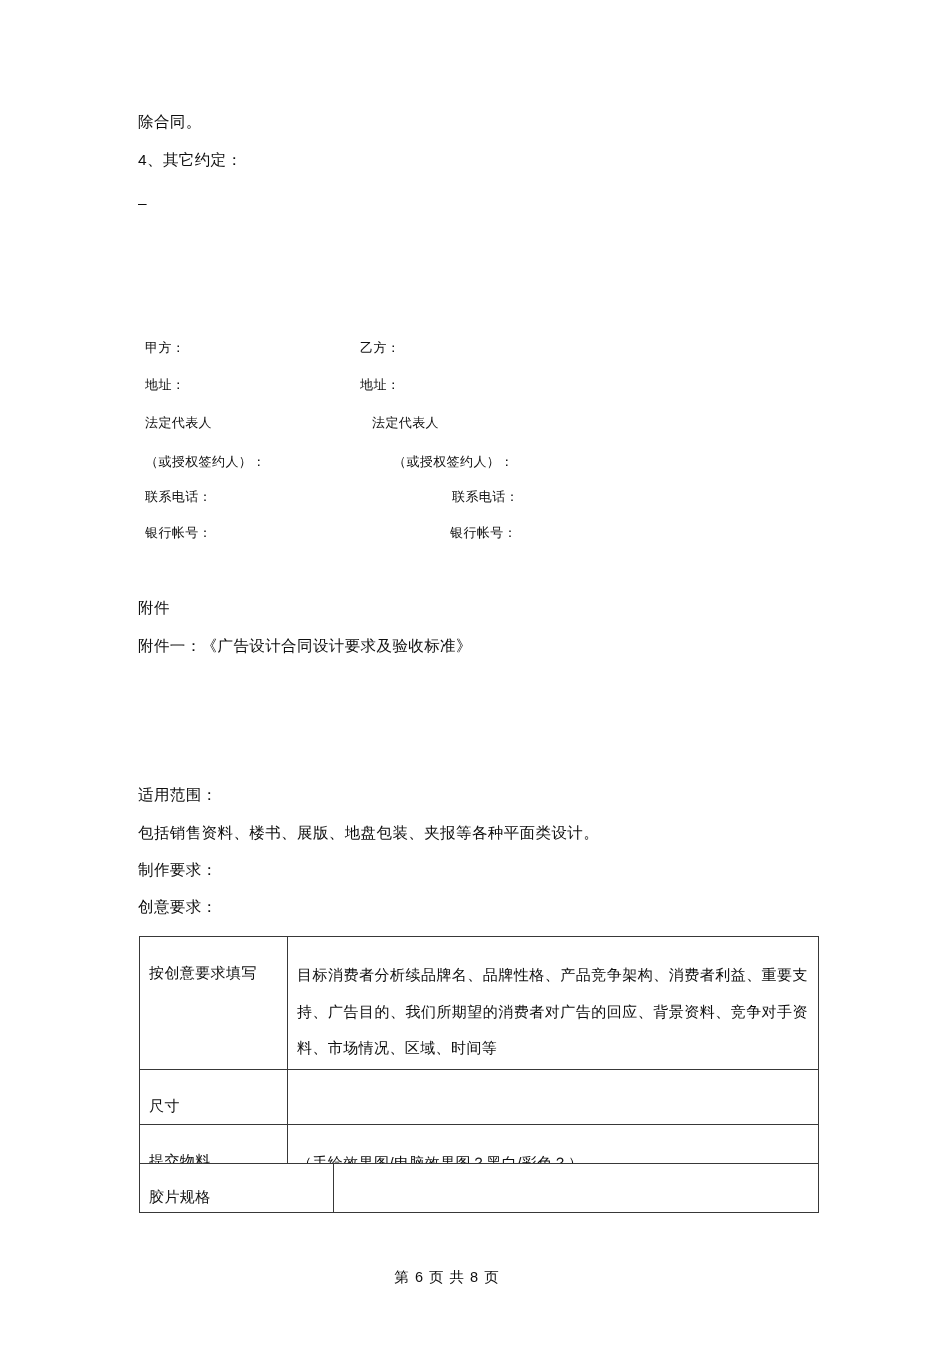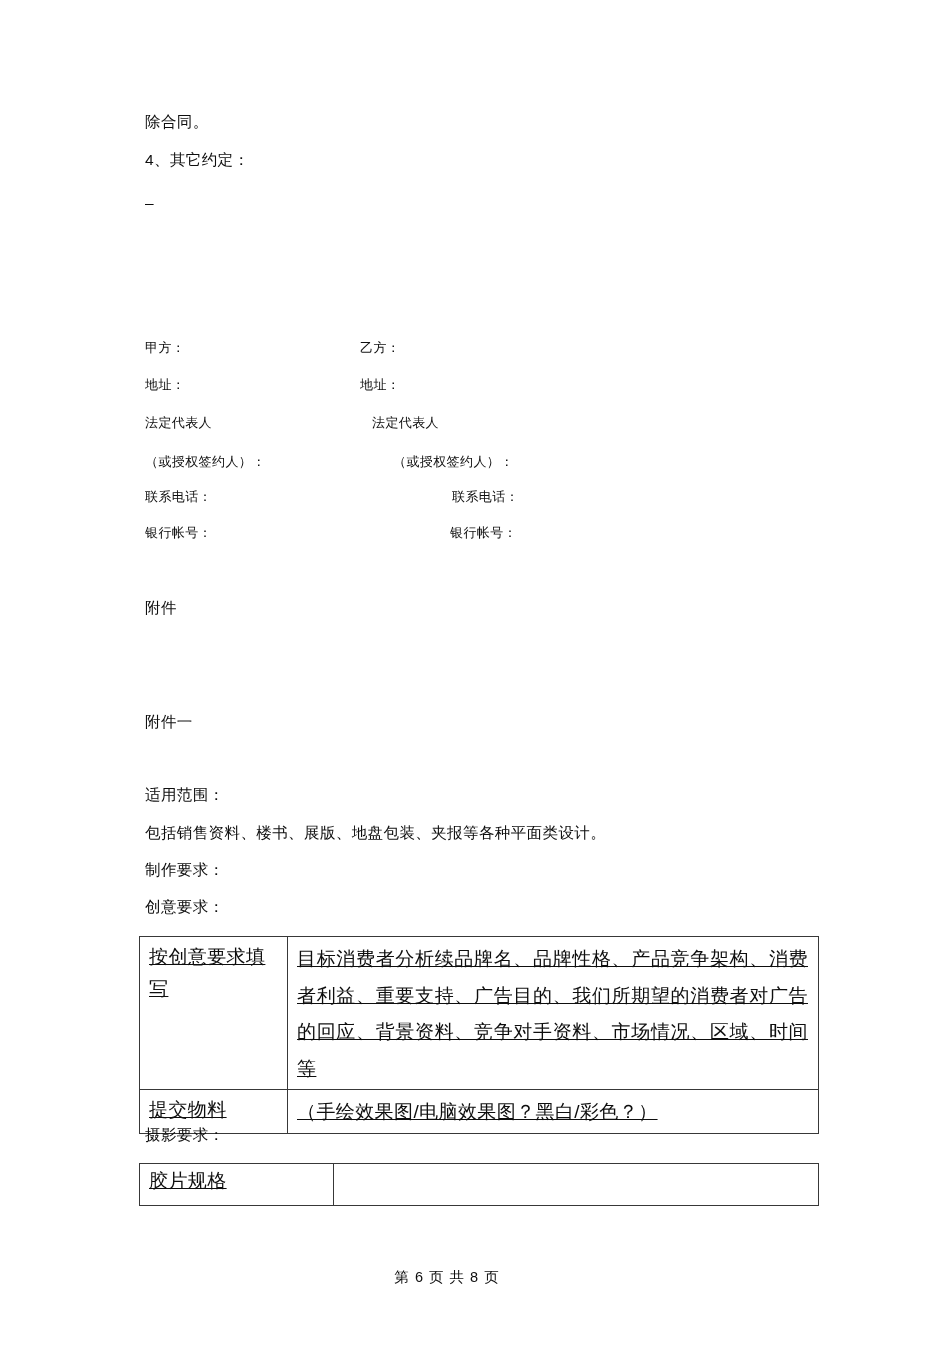--- a/index.html
+++ b/index.html
@@ -15,21 +15,21 @@
     color: #0e0e0e;
     overflow: hidden;
   }
   .page {
     position: absolute;
     inset: 0;
     background: #ffffff;
   }
   .ln {
     position: absolute;
-    left: 145px;
+    left: 138px;
     width: 678px;
     font-size: 15.5px;
     line-height: 38px;
     letter-spacing: 0.4px;
     white-space: pre-line;
   }
   .party {
     position: absolute;
     left: 145px;
     width: 678px;
@@ -47,25 +47,24 @@
     position: absolute;
     left: 139px;
     width: 679px;
     border-collapse: collapse;
     table-layout: fixed;
     background: #ffffff;
   }
   table.doc-table td {
     border: 1.6px solid #383838;
     vertical-align: top;
-    padding: 4px 10px 2px 9px;
-    font-size: 19px;
+    padding: 20px 10px 2px 9px;
+    font-size: 15px;
     letter-spacing: 0.4px;
     overflow: hidden;
-    text-decoration: underline;
   }
   .t1 col.c1 { width: 148px; }
   .t1 col.c2 { width: 531px; }
   .t1 td.lbl { line-height: 32px; }
   .t1 td.val { line-height: 36.5px; text-align: justify; }
   .t2 col.c1 { width: 194px; }
   .t2 col.c2 { width: 485px; }
   .t2 td.lbl { line-height: 26px; }
   .t2 td.val { line-height: 26px; }
   .footer {
@@ -116,50 +115,53 @@
     <span class="pr" style="left:307px">联系电话：</span>
   </div>
 
   <div class="party" style="top:514px">
     <span class="pl">银行帐号：</span>
     <span class="pr" style="left:305px">银行帐号：</span>
   </div>
 
   <div class="ln" style="top:589px">附件</div>
 
+  <div class="ln" style="top:627px">附件一：《广告设计合同设计要求及验收标准》</div>
 
-  <div class="ln" style="top:703px">附件一</div>
 
 
   <div class="ln" style="top:776px">适用范围：</div>
 
   <div class="ln" style="top:814px">包括销售资料、楼书、展版、地盘包装、夹报等各种平面类设计。</div>
 
   <div class="ln" style="top:851px">制作要求：</div>
 
   <div class="ln" style="top:888px">创意要求：</div>
 
   <table class="doc-table t1" style="top:936px">
     <colgroup>
         <col class="c1">
         <col class="c2">
       </colgroup>
     <tbody>
       <tr style="height:112px">
         <td class="lbl">按创意要求填写</td>
         <td class="val">目标消费者分析续品牌名、品牌性格、产品竞争架构、消费者利益、重要支持、广告目的、我们所期望的消费者对广告的回应、背景资料、竞争对手资料、市场情况、区域、时间等</td>
       </tr>
+      <tr style="height:39px">
+        <td class="lbl">尺寸</td>
+        <td class="val"></td>
+      </tr>
       <tr style="height:38px">
         <td class="lbl">提交物料</td>
         <td class="val">（手绘效果图/电脑效果图？黑白/彩色？）</td>
       </tr>
     </tbody>
   </table>
 
-  <div class="ln" style="top:1116px">摄影要求：</div>
 
   <table class="doc-table t2" style="top:1163px">
     <colgroup>
         <col class="c1">
         <col class="c2">
       </colgroup>
     <tbody>
       <tr style="height:42px">
         <td class="lbl">胶片规格</td>
         <td class="val"></td>

